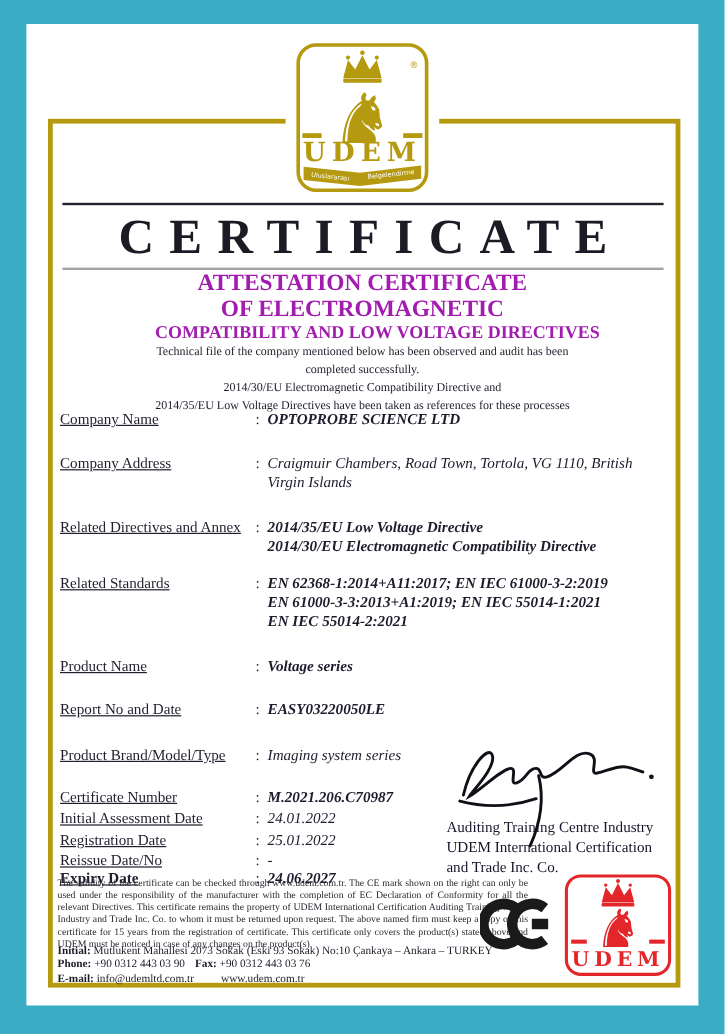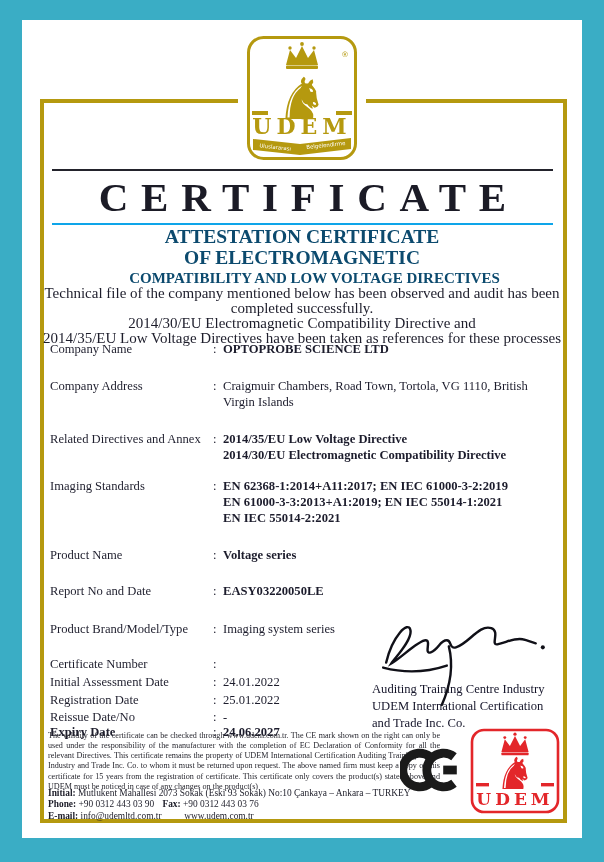--- a/index.html
+++ b/index.html
@@ -6,33 +6,33 @@
   html,body{margin:0;padding:0;background:#ffffff;}
   .page{position:relative;width:604px;height:862px;background:#ffffff;overflow:hidden;
         font-family:"Liberation Serif","DejaVu Serif",serif;color:#1c1c2c;}
   .teal-frame{position:absolute;inset:0;border-style:solid;border-color:#3aadc5;
         border-width:20px 22px 24px 22px;pointer-events:none;z-index:5;}
   .gold-box{position:absolute;left:40px;top:99px;width:519px;height:716px;
         border:4px solid #b5990f;z-index:1;}
   .logo-top{position:absolute;left:238px;top:32px;width:128px;height:132px;background:#ffffff;
         z-index:2;display:flex;align-items:center;justify-content:center;}
   .title-band{position:absolute;left:52px;top:169px;width:501px;height:52px;z-index:2;
-        border-top:2px solid #23232c;border-bottom:2px solid #0ea5e9;
+        border-top:2px solid #23232c;border-bottom:2px solid #a3a3a3;
         display:flex;align-items:center;justify-content:center;}
   .title-word{font-size:41px;font-weight:bold;letter-spacing:0.31em;color:#1b1b26;
         text-indent:0.31em;white-space:nowrap;}
   .heading{position:absolute;left:0;top:226px;width:604px;text-align:center;z-index:2;
-        font-weight:bold;color:#0c4a6e;line-height:21px;font-size:19.5px;}
+        font-weight:bold;color:#a21caf;line-height:21px;font-size:19.5px;}
   .heading .h3{font-size:15px;padding-left:25px;}
   .intro{position:absolute;left:0;top:286px;width:604px;text-align:center;z-index:2;
-        font-size:15px;line-height:15px;color:#1d1d2b;}
+        font-size:10px;line-height:15px;color:#1d1d2b;}
   .row{position:absolute;left:50px;width:512px;display:flex;z-index:2;font-size:12.6px;line-height:16px;}
-  .row .label{width:163px;flex:none;color:#1f1f2e;}
+  .row .label{width:163px;flex:none;color:#1f1f2e;text-decoration:underline;}
   .row .colon{width:10px;flex:none;text-align:left;}
-  .row .value{flex:1;white-space:pre-line;}
+  .row .value{flex:1;white-space:pre-line;font-style:italic;}
   .row .value.b{font-weight:bold;}
   .row.lb .label{font-weight:bold;}
   .sig-block{position:absolute;left:372px;top:681px;z-index:2;font-size:12.6px;line-height:17.2px;color:#15152a;}
   .sig-svg{position:absolute;left:378px;top:612px;z-index:3;pointer-events:none;}
   .fine-print{position:absolute;left:48px;top:731px;width:392px;z-index:2;
         font-size:8.15px;line-height:10.15px;text-align:justify;color:#26262e;}
   .contact{position:absolute;left:48px;top:788px;width:420px;z-index:2;font-size:9.4px;line-height:11.4px;color:#1c1c28;}
   .contact b{font-weight:bold;}
   .contact .ws{display:inline-block;width:18px;}
   .ce{position:absolute;left:400px;top:740px;z-index:2;}
@@ -97,21 +97,21 @@
     <span class="value">Craigmuir Chambers, Road Town, Tortola, VG 1110, British
 Virgin Islands</span>
   </div>
   <div class="row" style="top:431px">
     <span class="label">Related Directives and Annex</span>
     <span class="colon">:</span>
     <span class="value b">2014/35/EU Low Voltage Directive
 2014/30/EU  Electromagnetic Compatibility Directive</span>
   </div>
   <div class="row" style="top:478px">
-    <span class="label">Imaging Standards</span>
+    <span class="label">Related Standards</span>
     <span class="colon">:</span>
     <span class="value b">EN 62368-1:2014+A11:2017; EN IEC 61000-3-2:2019
 EN 61000-3-3:2013+A1:2019; EN IEC 55014-1:2021
 EN IEC 55014-2:2021</span>
   </div>
   <div class="row" style="top:547px">
     <span class="label">Product Name</span>
     <span class="colon">:</span>
     <span class="value b">Voltage series</span>
   </div>
@@ -121,20 +121,21 @@
     <span class="value b">EASY03220050LE</span>
   </div>
   <div class="row" style="top:621px">
     <span class="label">Product Brand/Model/Type</span>
     <span class="colon">:</span>
     <span class="value">Imaging system series</span>
   </div>
   <div class="row" style="top:656px">
     <span class="label">Certificate Number</span>
     <span class="colon">:</span>
+    <span class="value b">M.2021.206.C70987</span>
   </div>
   <div class="row" style="top:674px">
     <span class="label">Initial Assessment Date</span>
     <span class="colon">:</span>
     <span class="value">24.01.2022</span>
   </div>
   <div class="row" style="top:692px">
     <span class="label">Registration Date</span>
     <span class="colon">:</span>
     <span class="value">25.01.2022</span>

